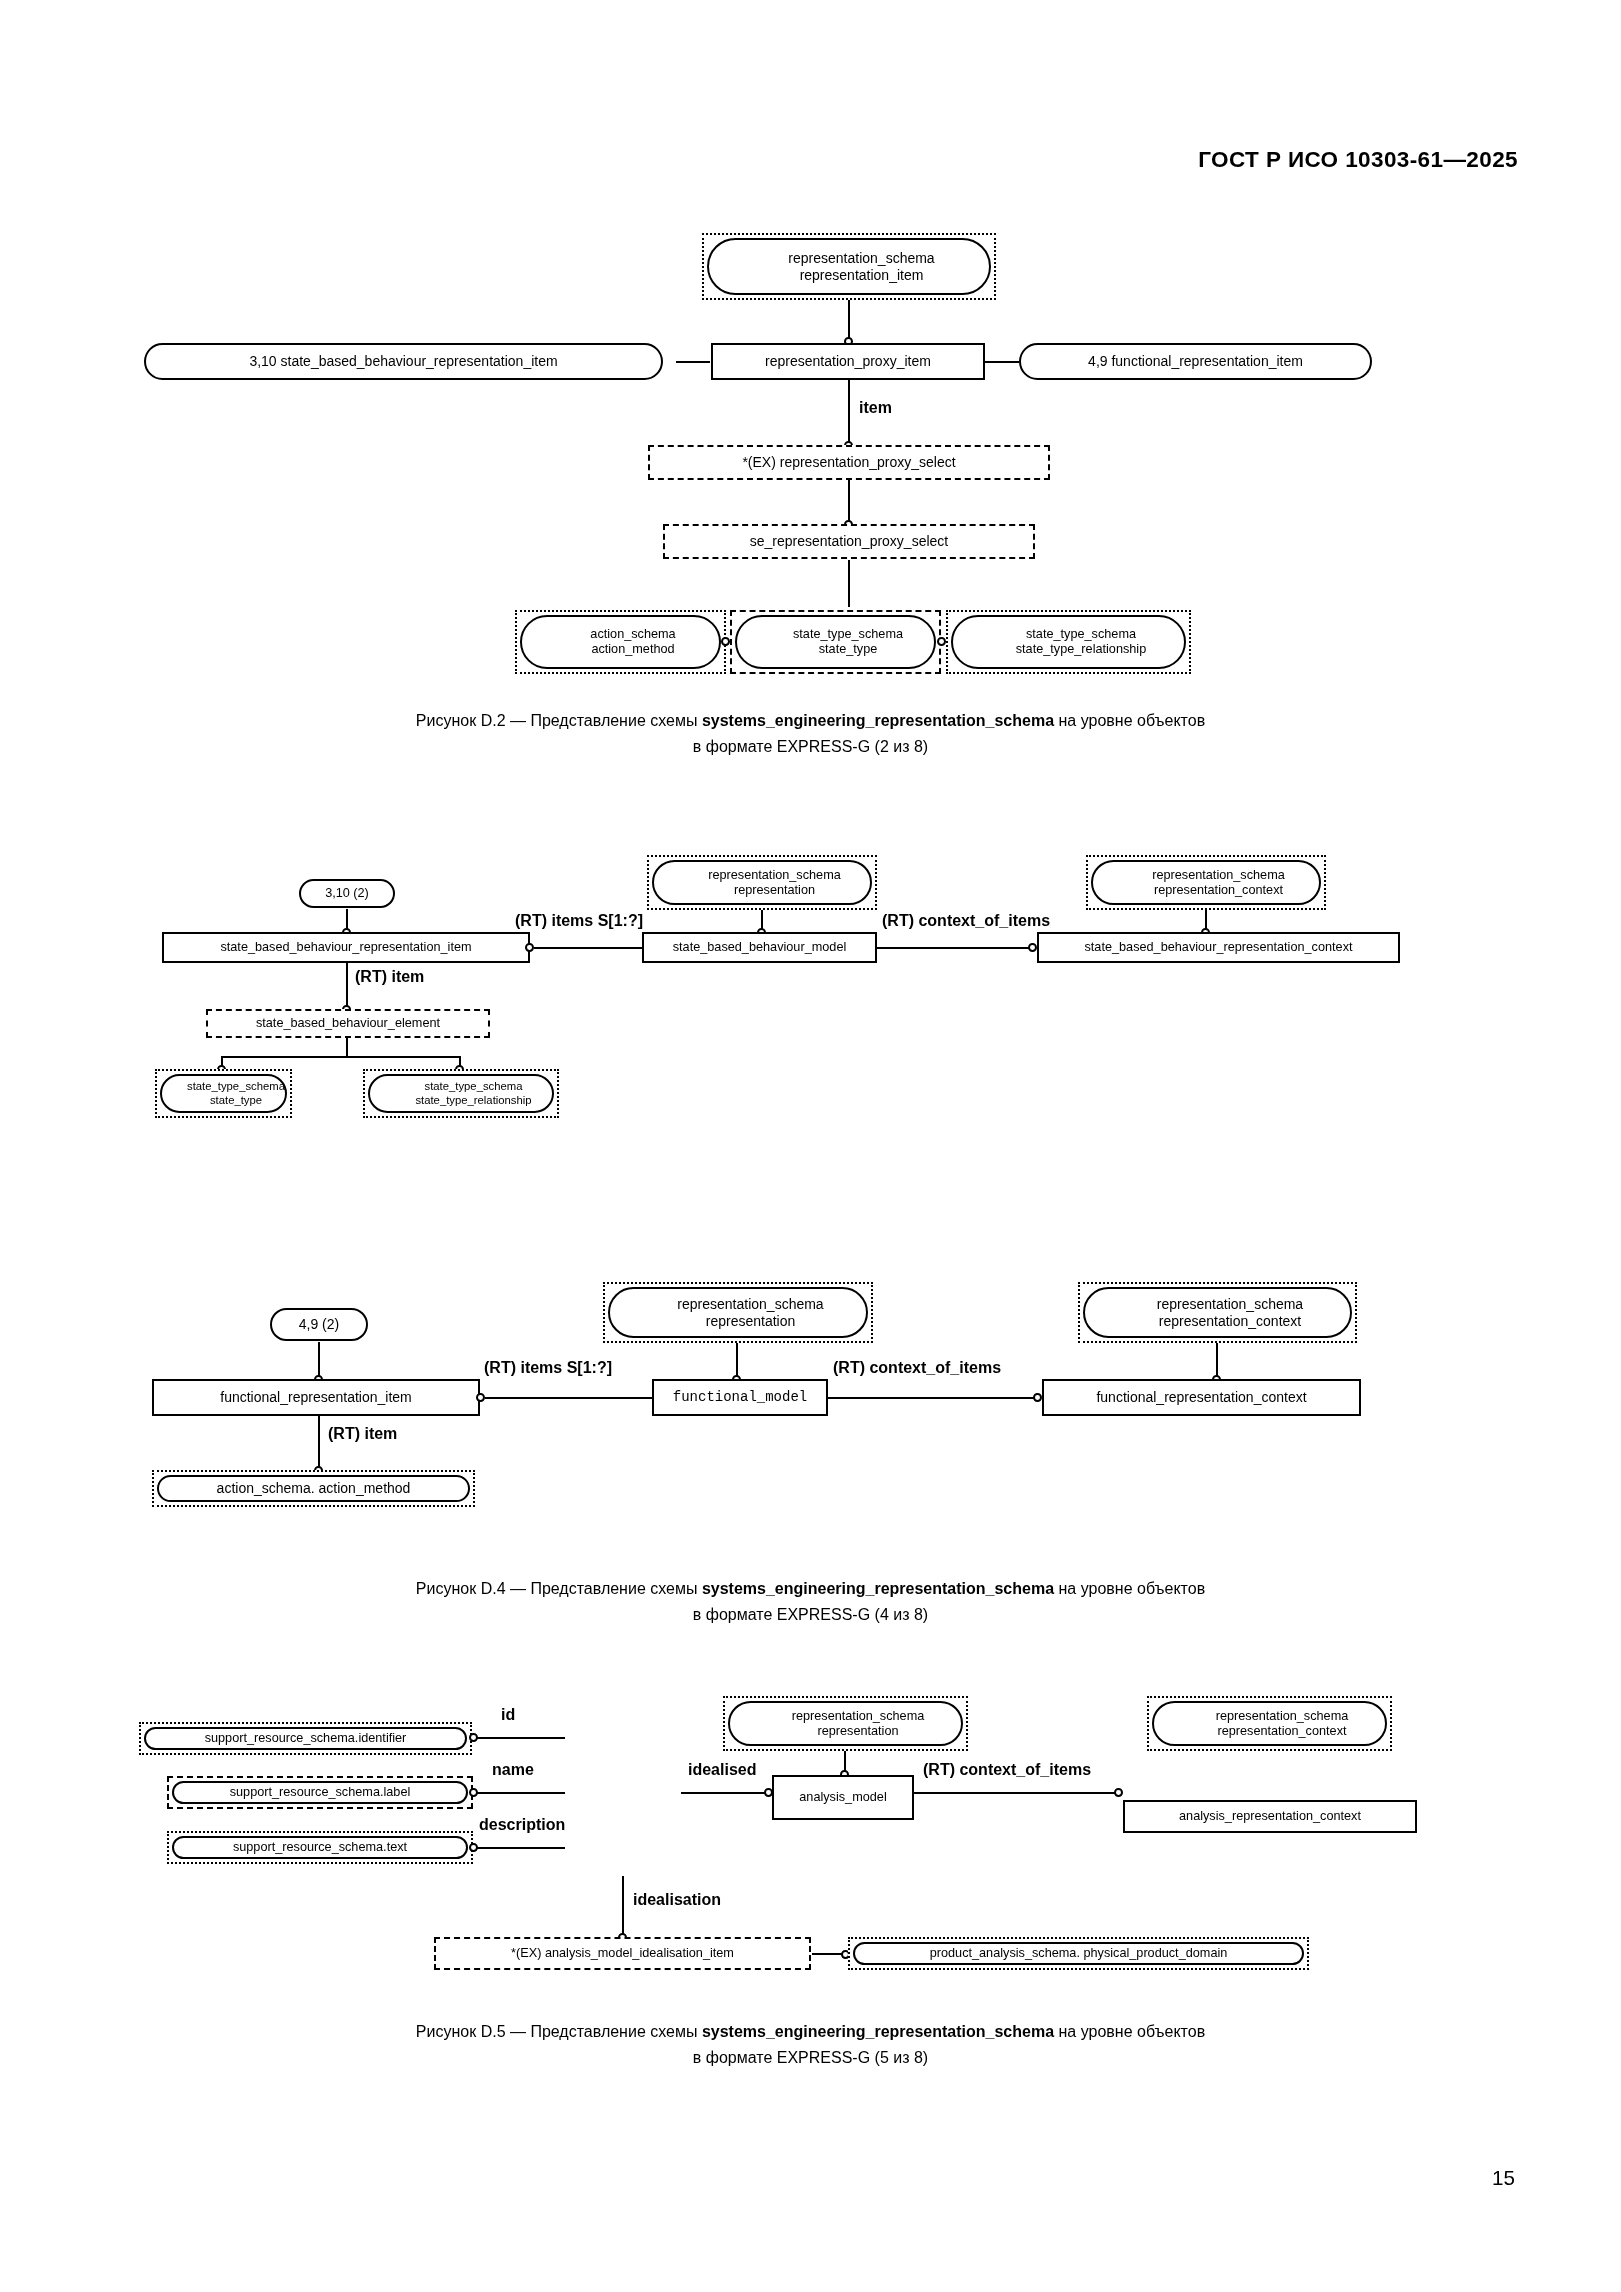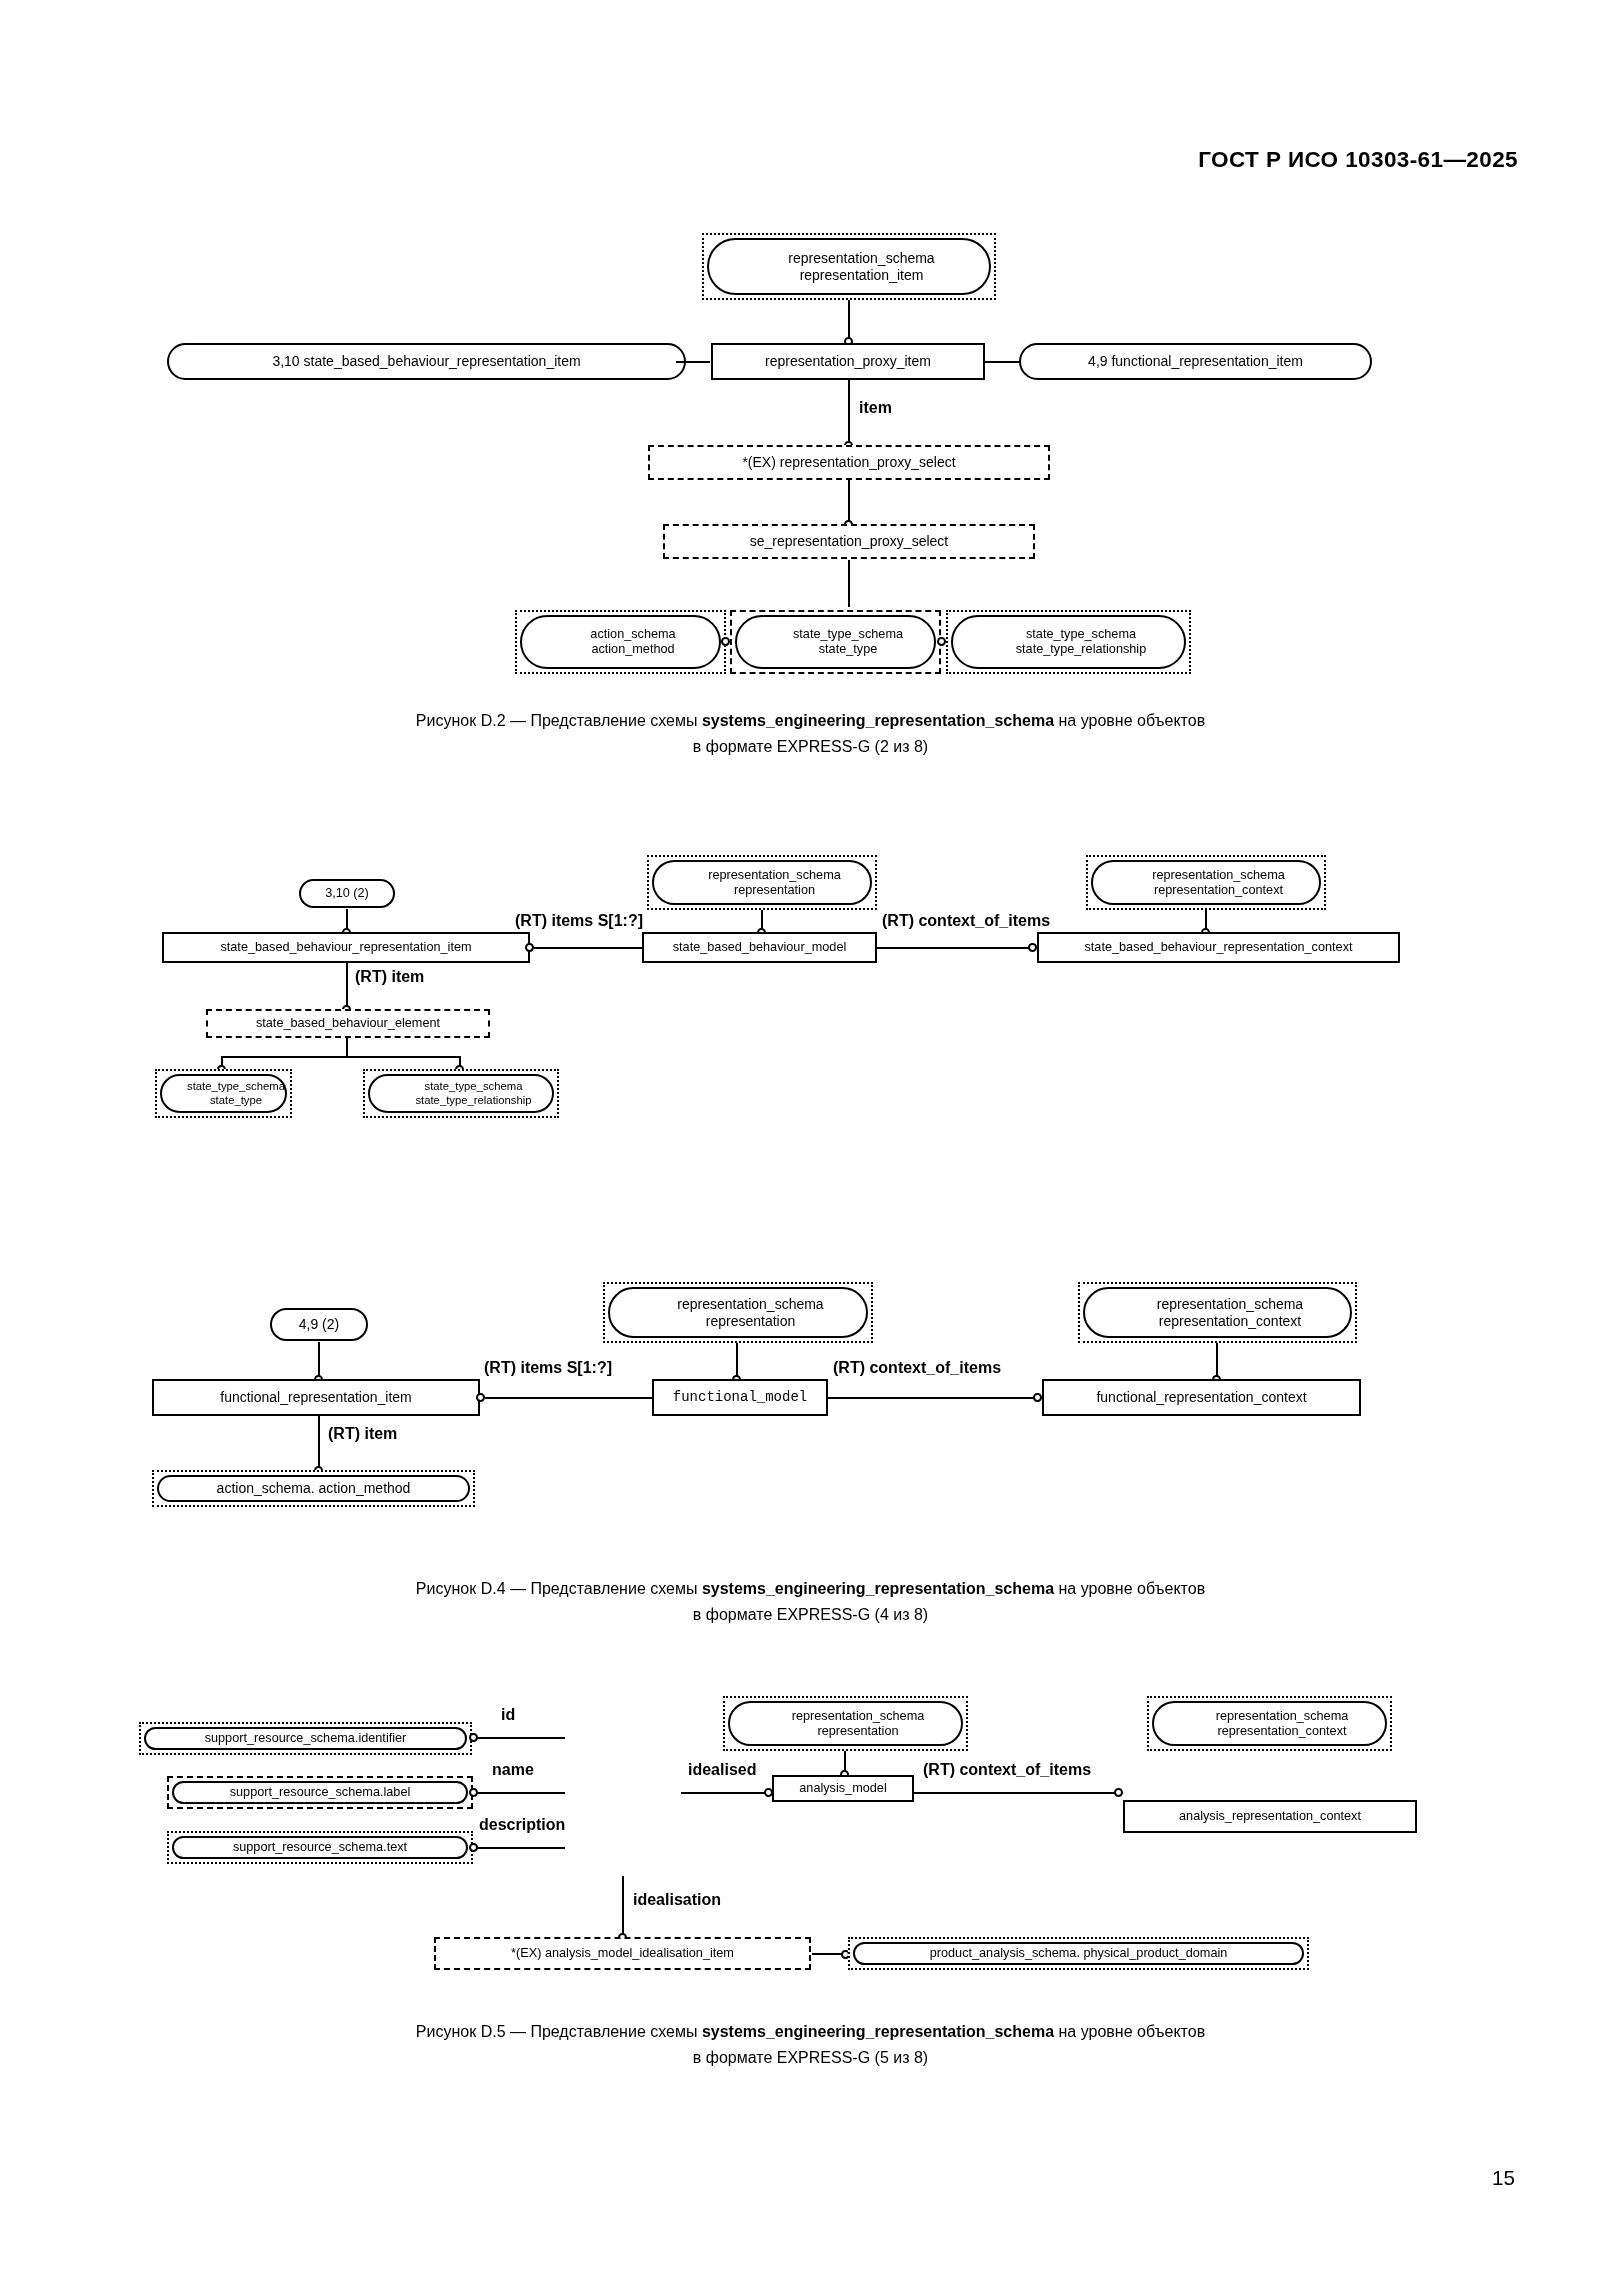--- a/index.html
+++ b/index.html
@@ -95,21 +95,21 @@
         <div>
           <span class="two-line">representation_schema</span>
           <span class="two-line">representation_item</span>
         </div>
       </div>
     </div>
 
     <div class="ln lnv" style="left:848px; top:300px; height:43px;"></div>
     <div class="circ" style="left:844px; top:337px;"></div>
 
-    <div class="node stadium" style="left:167px; top:343px; width:519px; height:37px;">
+    <div class="node stadium" style="left:144px; top:343px; width:519px; height:37px;">
       <span>3,10 state_based_behaviour_representation_item</span>
     </div>
     <div class="ln lnh" style="left:676px; top:361px; width:34px;"></div>
 
     <div class="node rect" style="left:711px; top:343px; width:274px; height:37px;">
       <span>representation_proxy_item</span>
     </div>
 
     <div class="ln lnh" style="left:985px; top:361px; width:34px;"></div>
     <div class="node stadium" style="left:1019px; top:343px; width:353px; height:37px;">
@@ -357,21 +357,21 @@
       <div class="node stadium sml">
         <div>
           <span class="two-line">representation_schema</span>
           <span class="two-line">representation</span>
         </div>
       </div>
     </div>
     <div class="ln lnv" style="left:844px; top:1751px; height:23.5px;"></div>
     <div class="circ" style="left:840px; top:1770px;"></div>
 
-    <div class="node rect sml" style="left:772px; top:1775px; width:142px; height:27px;align-items:center;">
+    <div class="node rect sml" style="left:772px; top:1775px; width:142px; height:45px;align-items:center;">
       <span>analysis_model</span>
     </div>
 
     <div class="ln lnh" style="left:914px; top:1792px; width:206px;"></div>
     <div class="elabel b" style="left:921px; top:1762px;">(RT) context_of_items</div>
     <div class="circ" style="left:1114px; top:1788px;"></div>
 
     <div class="wrap dotted" style="left:1147px; top:1696px; width:245px; height:55px;">
       <div class="node stadium sml">
         <div>

